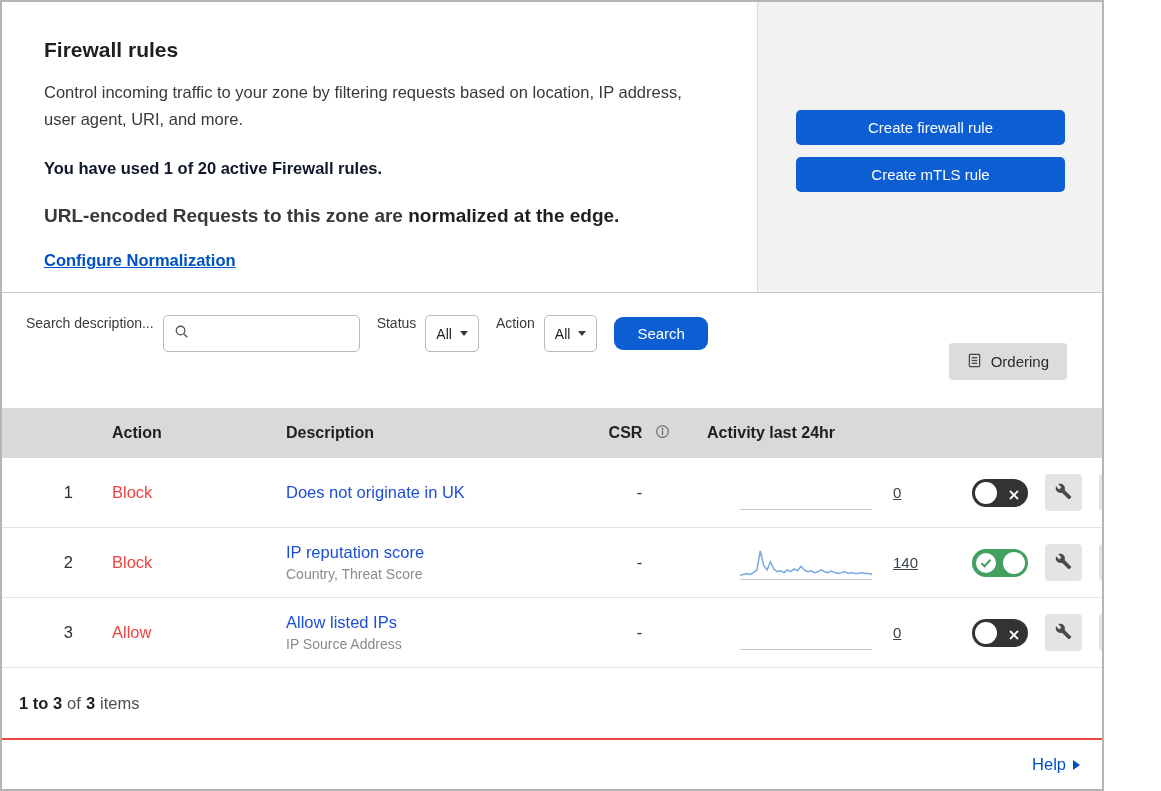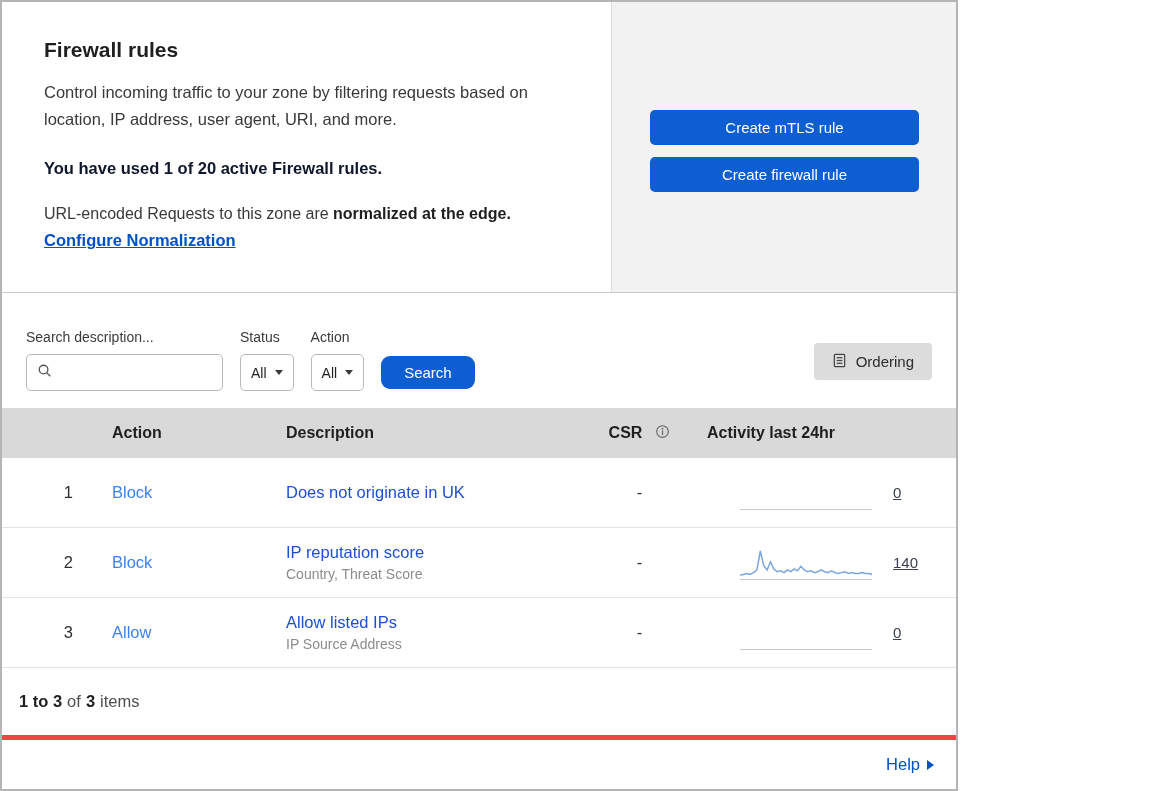--- a/index.html
+++ b/index.html
@@ -3,83 +3,83 @@
 <meta charset="utf-8">
 <style>
   * { box-sizing: border-box; }
   body {
     margin: 0;
     font-family: "Liberation Sans", sans-serif;
     color: #313131;
     background: #fff;
   }
   .app {
-    width: 958px;
+    width: 1104px;
     height: 791px;
     border: 2px solid #b5b5b5;
     background: #fff;
     display: flex;
     flex-direction: column;
     overflow: hidden;
   }
 
   
   .header { display: flex; height: 291px; border-bottom: 1px solid #c9c9c9; flex: none; }
   .header-left { flex: 1; padding: 36px 40px 0 42px; background: #fff; }
   .header-right {
     width: 345px; background: #f2f2f2; border-left: 1px solid #dcdcdc;
     padding: 108px 37px 0 38px; display: flex; flex-direction: column; gap: 12px; flex: none;
   }
   .page-title { font-size: 21px; font-weight: 600; color: #1f1f1f; margin: 0 0 17px 0; }
   .page-desc { font-size: 16.5px; line-height: 1.62; color: #38393a; max-width: 720px; margin: 0 0 27px 0; }
   .usage-note { font-size: 16.5px; font-weight: bold; color: #0f172a; margin: 0 0 27px 0; }
-  .norm-line { font-size: 16px; color: #38393a; margin: 0 0 8px 0; }
+  .norm-line { font-size: 19px; color: #38393a; margin: 0 0 24px 0; font-weight: bold; }
   .norm-line b { color: #1f1f1f; }
   .text-link { font-size: 16.5px; color: #0051c3; text-decoration: underline; cursor: pointer; font-weight: bold; }
   .btn-primary {
     display: block; width: 100%; height: 35px; background: #0d5dd3; color: #fff;
     border: none; border-radius: 5px; font-size: 15px; font-family: inherit; cursor: pointer;
   }
 
   
   .filters { position: relative; height: 115px; padding: 22px 24px 0 24px; flex: none; }
   .filter-row { display: flex; align-items: flex-end; gap: 17px; }
-  .fgroup { display: flex; flex-direction: column; gap: 9px; margin-top: 14px; }
+  .fgroup { display: flex; gap: 9px; }
   .flabel { font-size: 14px; color: #3a3a3a; }
   .search-box {
     width: 197px; height: 37px; border: 1px solid #b9b9b9; border-radius: 5px;
     background: #fff; display: flex; align-items: center; padding: 0 10px; gap: 7px;
   }
   .search-box input { border: none; outline: none; flex: 1; min-width: 0; font-size: 15px; font-family: inherit; }
   .select {
     height: 37px; border: 1px solid #b9b9b9; border-radius: 5px; background: #fff;
     display: flex; align-items: center; gap: 8px; padding: 0 10px; font-size: 14px; color: #1f1f1f; cursor: pointer;
   }
   .caret { width: 0; height: 0; border-left: 4px solid transparent; border-right: 4px solid transparent; border-top: 5px solid #3a3a3a; }
   .btn-search {
     height: 33px; padding: 0 23px; margin-bottom: 2px; background: #0d5dd3; color: #fff;
     border: none; border-radius: 9px; font-size: 15px; font-family: inherit; cursor: pointer;
   }
   .btn-ordering {
-    position: absolute; right: 24px; bottom: 28px; height: 37px; padding: 0 18px;
+    position: absolute; right: 35px; bottom: 28px; height: 37px; padding: 0 18px;
     background: #dcdcdc; border: none; border-radius: 4px; font-size: 15px; color: #2c2c2c;
     font-family: inherit; display: flex; align-items: center; gap: 9px; cursor: pointer;
   }
 
   
   .grid-cols { display: grid; grid-template-columns: 90px 175px 320px 105px 280px 1fr; align-items: center; }
   .thead { height: 50px; background: #d9d9d9; font-size: 16px; font-weight: bold; color: #1f1f1f; flex: none; }
   .th-action { padding-left: 20px; }
   .th-desc { padding-left: 19px; }
   .th-csr { display: flex; align-items: center; justify-content: center; gap: 13px; }
   .th-activity { padding-left: 15px; }
 
   .trow { height: 70px; border-bottom: 1px solid #e4e4e4; background: #fff; flex: none; }
   .cell-priority { text-align: right; padding-right: 19px; font-size: 16.5px; color: #2f2f2f; }
-  .cell-action { padding-left: 20px; font-size: 16.5px; color: #3b82f6; }
+  .cell-action { padding-left: 20px; font-size: 16.5px; color: #ef4444; }
   .cell-desc { padding-left: 19px; }
   .desc-title { font-size: 16.5px; color: #1d4ed8; }
   .desc-sub { font-size: 14px; color: #8b8b8b; margin-top: 4px; }
   .cell-csr { text-align: center; font-size: 16.5px; color: #2f2f2f; }
   .cell-activity { display: flex; align-items: center; padding-left: 15px; }
   .spark { width: 132px; height: 34px; margin-left: 33px; border-bottom: 1px solid #c9c9c9; }
   .spark svg { display: block; }
   .count-link { margin-left: 21px; font-size: 15px; color: #39424e; text-decoration: underline; cursor: pointer; }
   .cell-controls { display: flex; align-items: center; gap: 17px; }
 
@@ -94,43 +94,43 @@
   .toggle.on .tog-check { display: block; left: 4px; top: 4px; }
 
   .iconbtn {
     width: 37px; height: 37px; background: #e4e4e4; border: none; border-radius: 4px;
     display: flex; align-items: center; justify-content: center; cursor: pointer; flex: none;
   }
 
   
   .tfooter {
     height: 72px; display: flex; align-items: center; gap: 5px; padding-left: 17px;
-    font-size: 16.5px; color: #4f4f4f; border-bottom: 5px solid #ef4444; flex: none;
+    font-size: 16.5px; color: #4f4f4f; border-bottom: 2px solid #ef4444; flex: none;
   }
   .tfooter b { color: #1f1f1f; }
   .helpbar { flex: 1; display: flex; align-items: center; justify-content: flex-end; padding-right: 22px; }
   .help-link { display: flex; align-items: center; gap: 7px; font-size: 16.5px; color: #0051c3; cursor: pointer; }
   .help-arrow { width: 0; height: 0; border-top: 5.5px solid transparent; border-bottom: 5.5px solid transparent; border-left: 7px solid #0051c3; }
 </style>
 </head>
 <body>
 
 <div class="app">
 
   <div class="header">
     <div class="header-left">
       <h1 class="page-title">Firewall rules</h1>
       <p class="page-desc">Control incoming traffic to your zone by filtering requests based on location, IP address, user agent, URI, and more.</p>
       <p class="usage-note">You have used 1 of 20 active Firewall rules.</p>
       <p class="norm-line"><span>URL-encoded Requests to this zone are </span><b>normalized at the edge.</b></p>
       <a class="text-link">Configure Normalization</a>
     </div>
     <div class="header-right">
+      <button class="btn-primary">Create firewall rule</button>
       <button class="btn-primary">Create mTLS rule</button>
-      <button class="btn-primary">Create firewall rule</button>
     </div>
   </div>
 
   <div class="filters">
     <div class="filter-row">
       <div class="fgroup">
         <span class="flabel">Search description...</span>
         <div class="search-box">
           <span>
             <svg width="15" height="15" viewBox="0 0 16 16">

